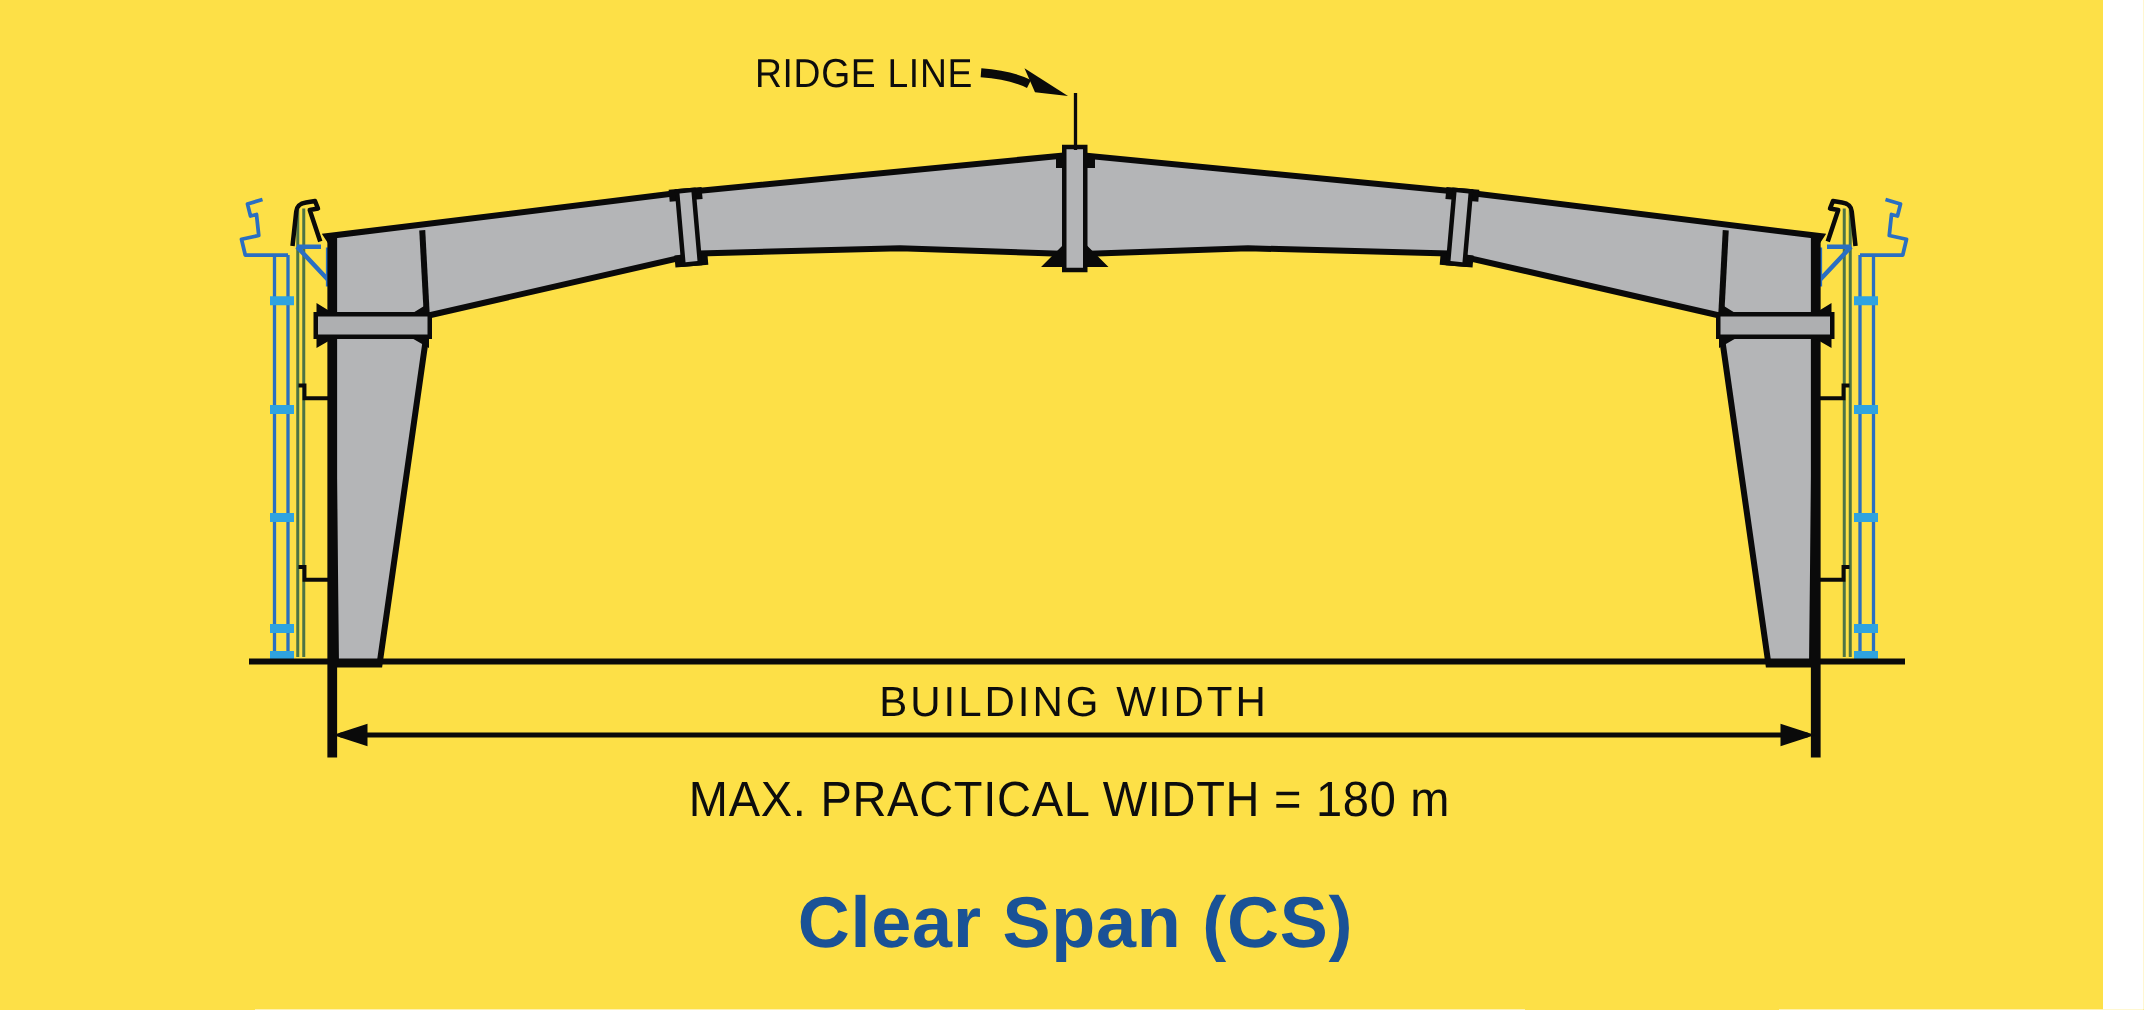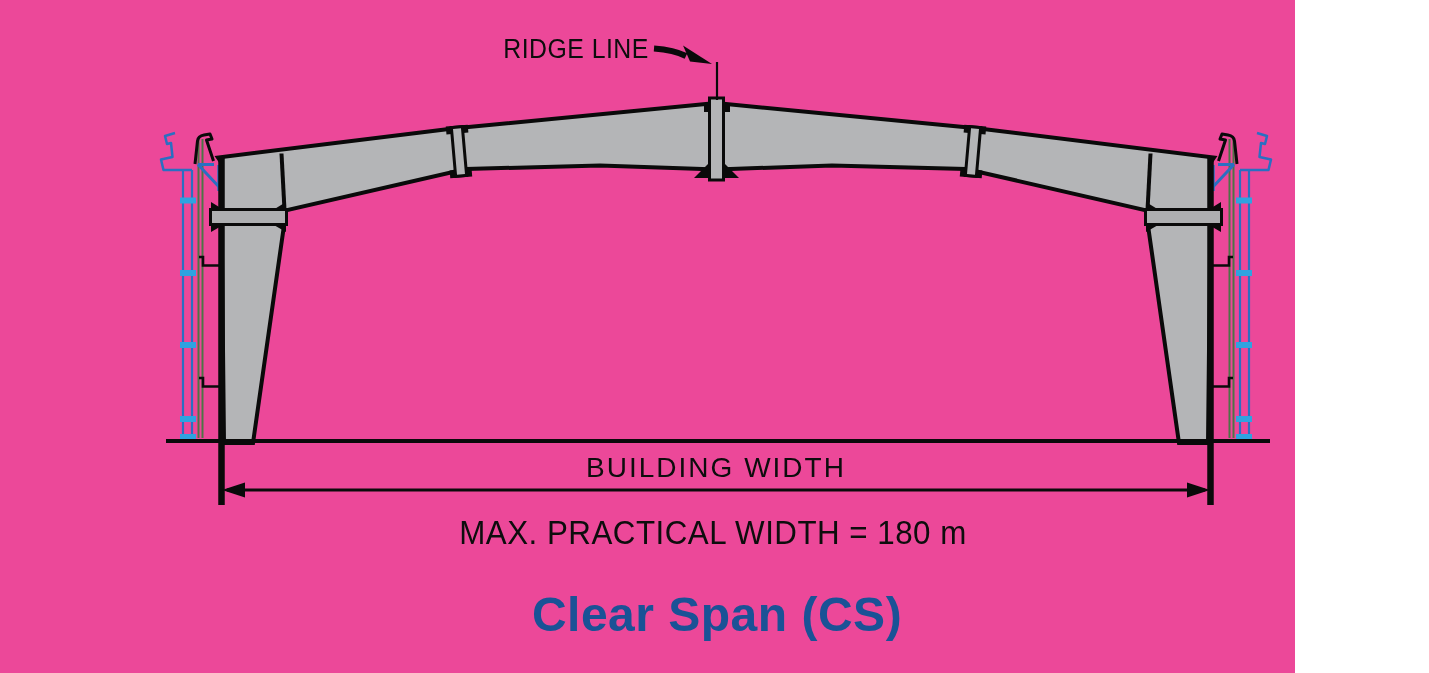--- a/index.html
+++ b/index.html
@@ -1,19 +1,19 @@
 <!DOCTYPE html>
 <html><head>
 <meta charset="utf-8">
 <style>
   html,body { margin:0; padding:0; background:#ffffff; }
   .canvas {
     position:relative;
-    width:1295px; height:673px;
-    background:#ec4899;
+    width:1402px; height:673px;
+    background:#fde047;
     font-family:"Liberation Sans", sans-serif;
     overflow:hidden;
   }
   svg { display:block; }
   text { font-family:"Liberation Sans", sans-serif; }
   .lbl       { font-size:27px; letter-spacing:.5px; }
   .lbl-bw    { font-size:28px; letter-spacing:2px; }
   .lbl-max   { font-size:33px; letter-spacing:.5px; }
   .lbl-title { font-size:48px; font-weight:bold; letter-spacing:.5px; }
 </style>

